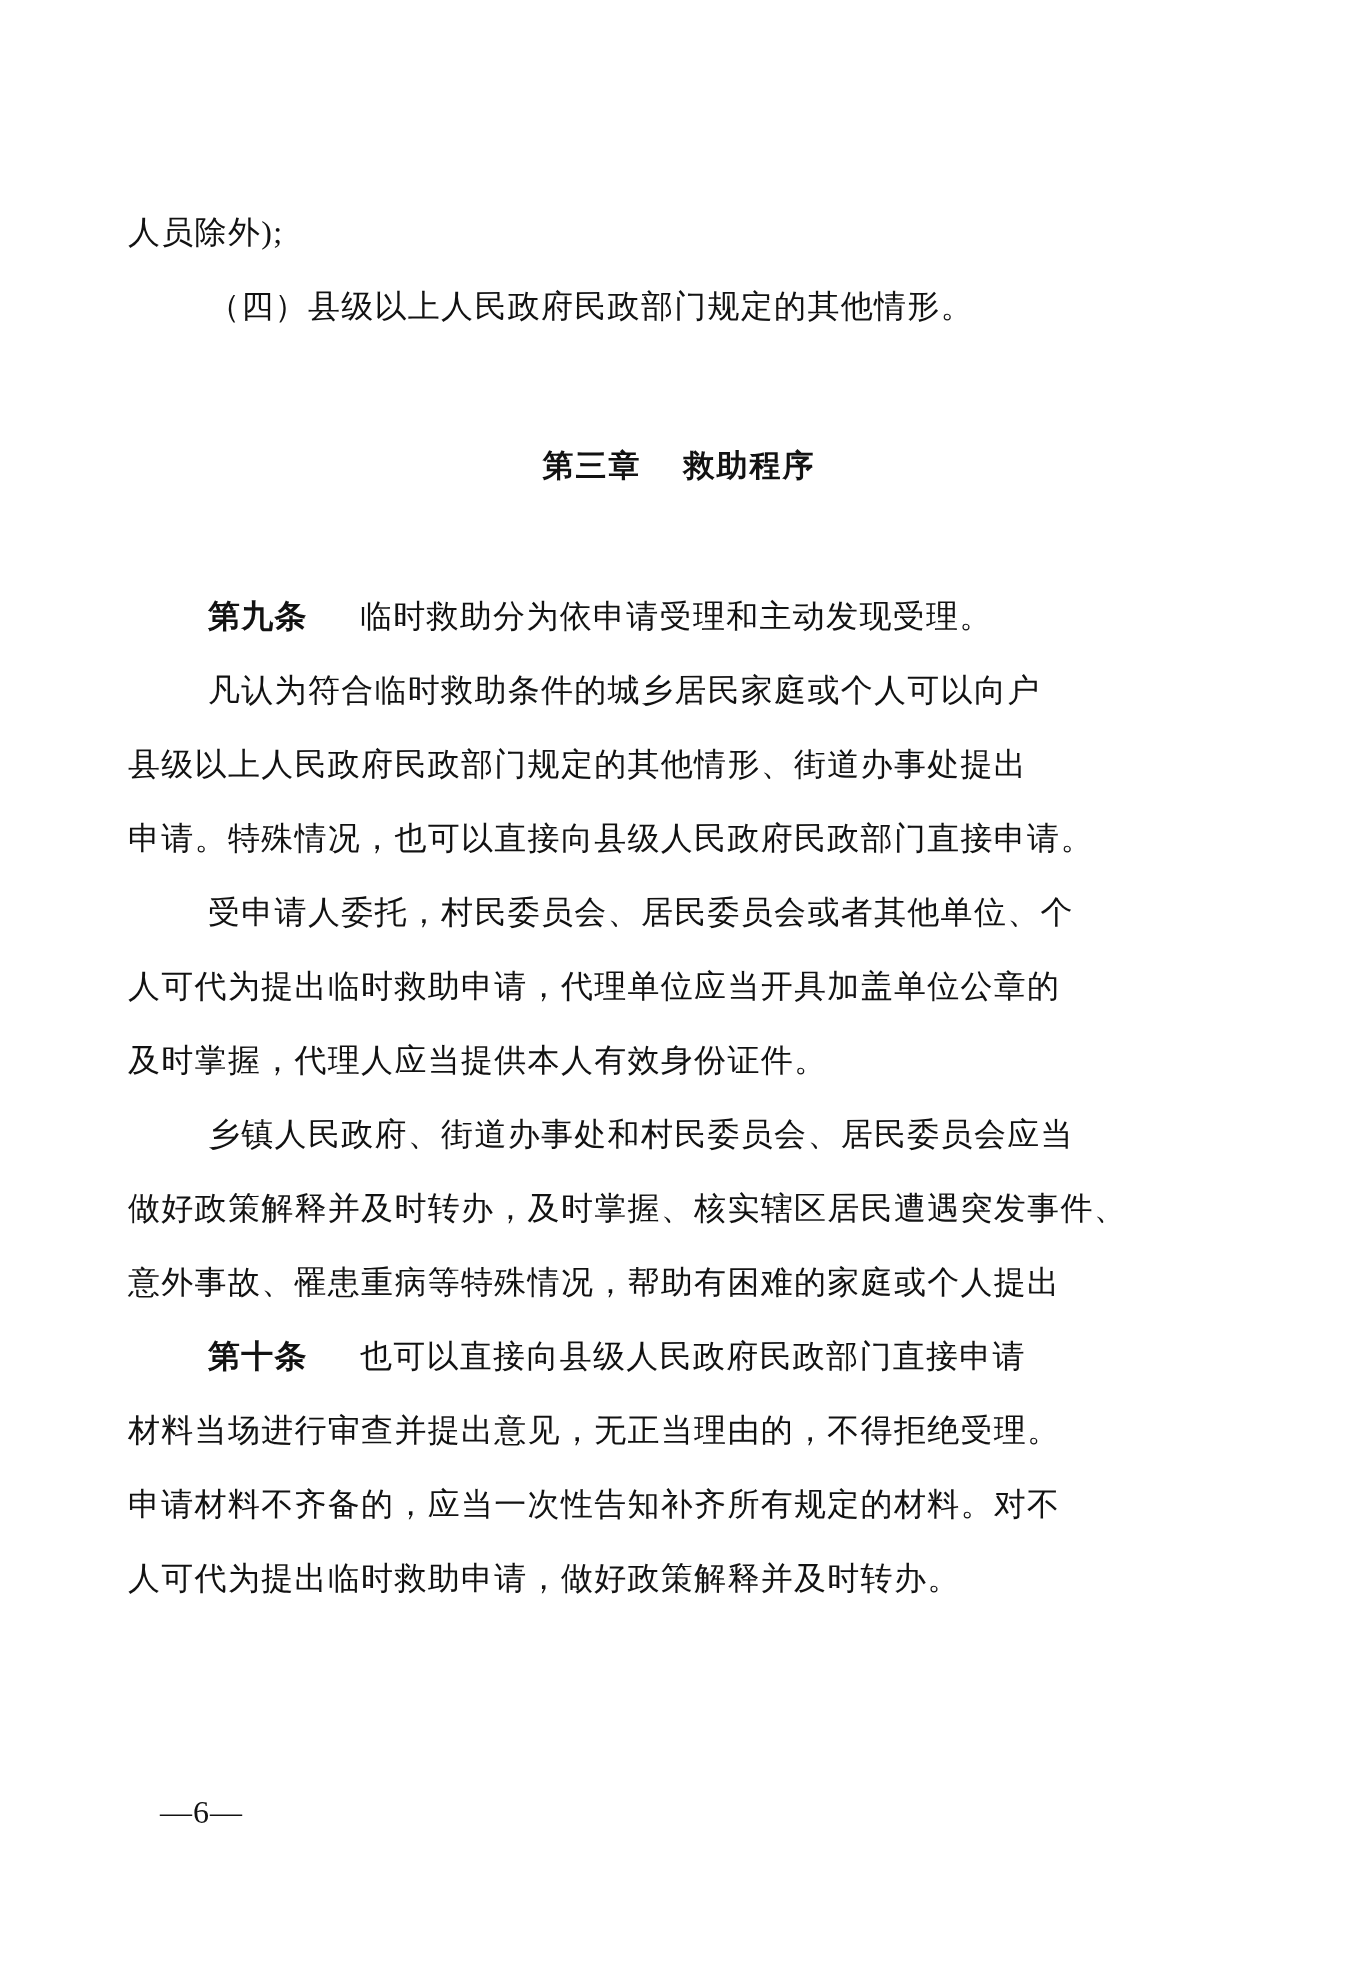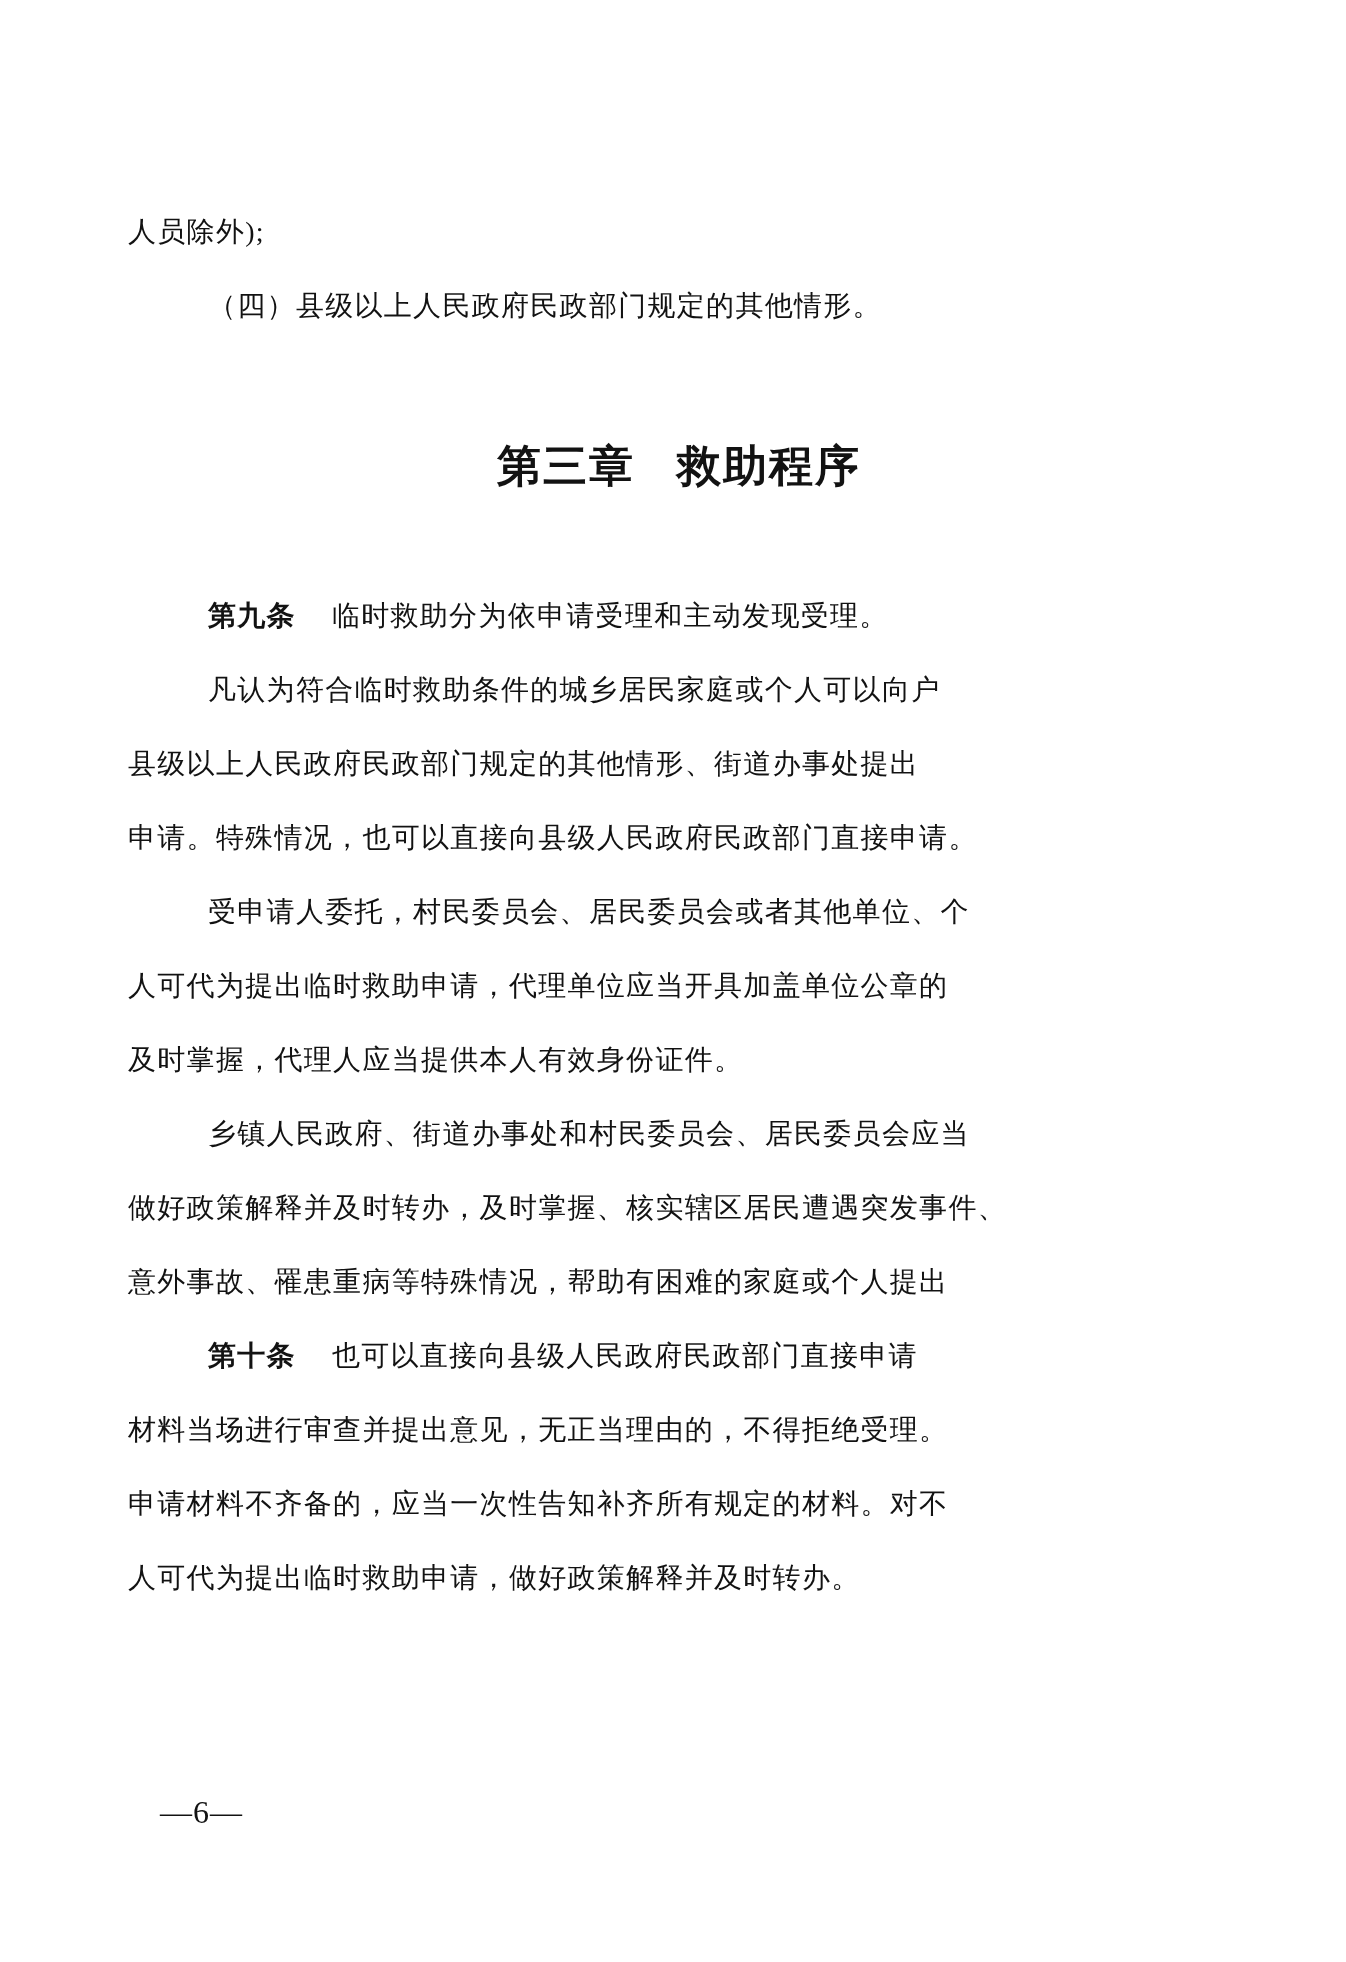--- a/index.html
+++ b/index.html
@@ -15,41 +15,41 @@
   }
   .content {
     position: absolute;
     left: 128px;
     top: 195px;
     width: 1102px;
   }
   .line {
     height: 74px;
     line-height: 74px;
-    font-size: 28px;
+    font-size: 32px;
     letter-spacing: 1.3px;
     white-space: nowrap;
   }
   .indent { padding-left: 80px; }
   .chapter-heading {
     height: 74px;
     line-height: 74px;
     margin-top: 86px;
     text-align: center;
     font-family: "Liberation Sans", "DejaVu Sans", sans-serif;
     font-weight: bold;
-    font-size: 44px;
+    font-size: 31px;
     letter-spacing: 2px;
   }
   .chapter-heading .gap { margin-left: 42px; }
   .article-lead { margin-top: 76px; }
   .article-label {
     font-family: "Liberation Sans", "DejaVu Sans", sans-serif;
     font-weight: bold;
-    margin-right: 36px;
+    margin-right: 52px;
   }
   .page-number {
     position: absolute;
     left: 160px;
     top: 1792px;
     font-size: 32px;
     letter-spacing: 1px;
     line-height: 40px;
   }
 </style>

